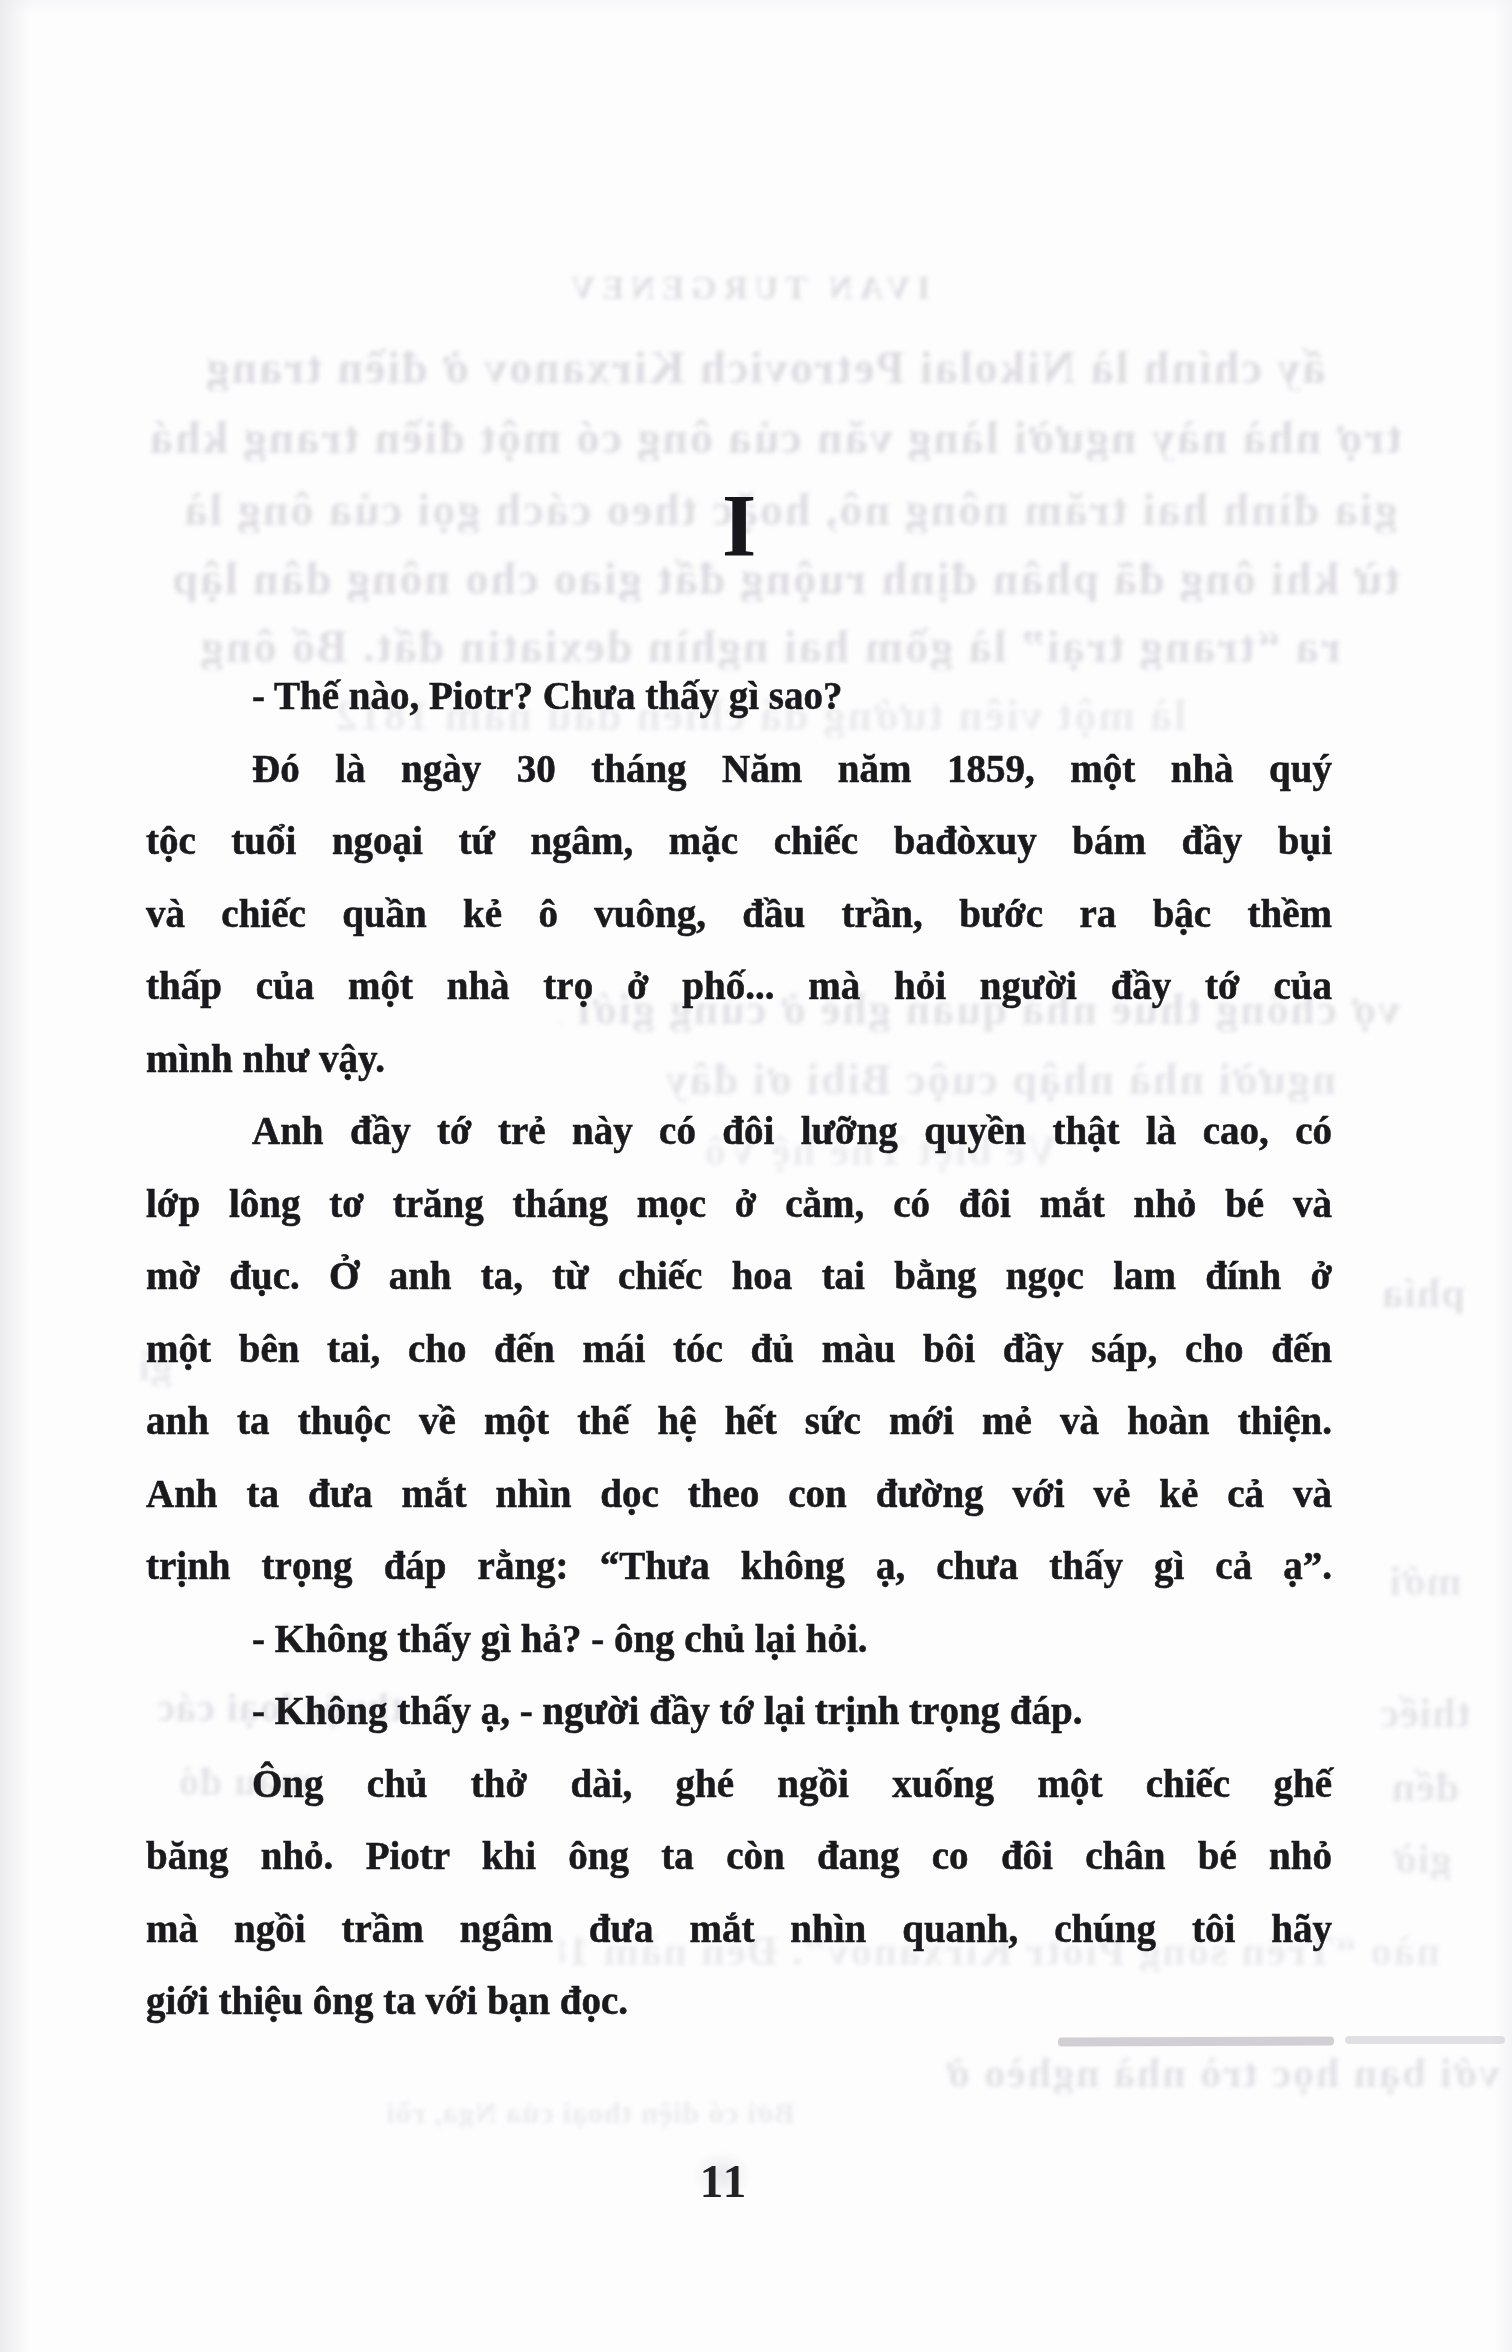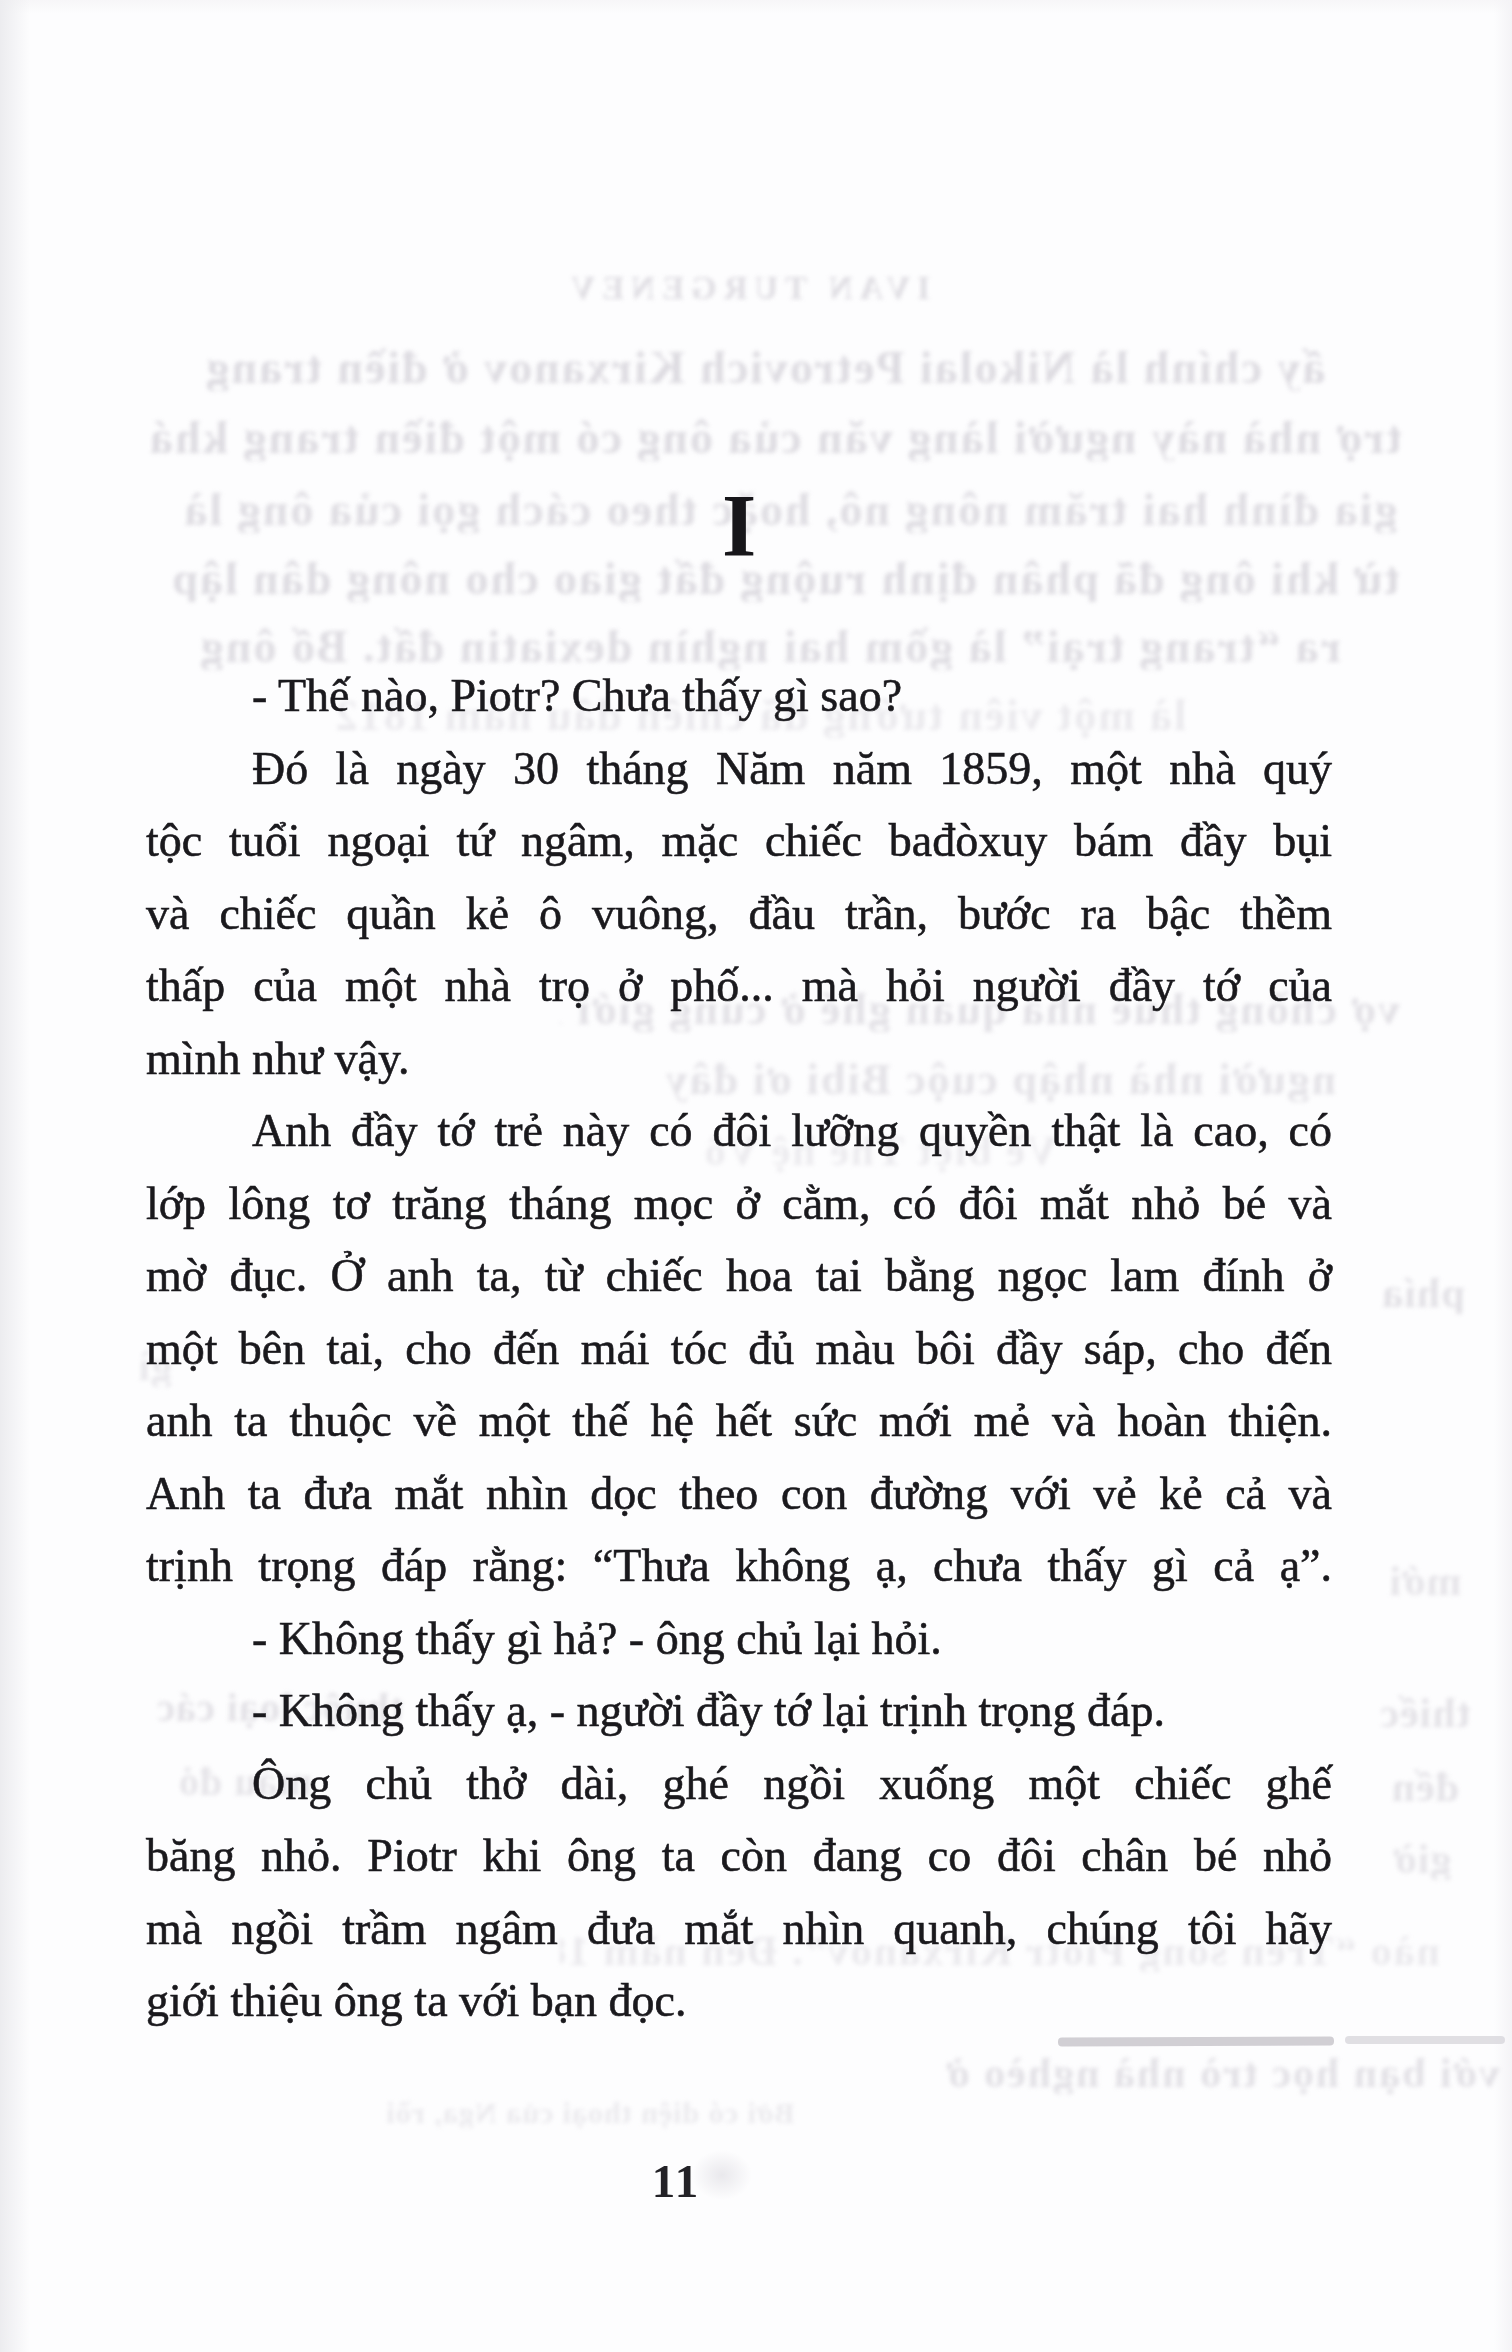--- a/index.html
+++ b/index.html
@@ -42,23 +42,24 @@
     line-height: 1;
     color: #17161a;
   }
 
   
   .text-block {
     position: absolute;
     left: 146px;
     top: 660px;
     width: 1186px;
-    font-size: 46px;
+    font-size: 39px;
     line-height: 72.5px;
     color: #1a191d;
+    font-weight: bold;
     -webkit-text-stroke: 0.55px #1a191d;
   }
   .line { white-space: normal; }
   .line.just { text-align: justify; text-align-last: justify; }
   .line.indent { padding-left: 106px; }
 
   
   .underline-mark {
     position: absolute;
     left: 1058px;
@@ -85,20 +86,21 @@
   .page-number {
     position: absolute;
     left: 0;
     top: 2154px;
     width: 1352px;
     text-align: center;
     font-size: 47px;
     font-weight: bold;
     color: #232227;
     letter-spacing: 2px;
+    padding-left: 48px;
   }
   .page-number-smudge {
     position: absolute;
     left: 692px;
     top: 2150px;
     width: 60px;
     height: 50px;
     background: radial-gradient(closest-side, #e9e8ec, rgba(233,232,236,0));
   }
 </style>

